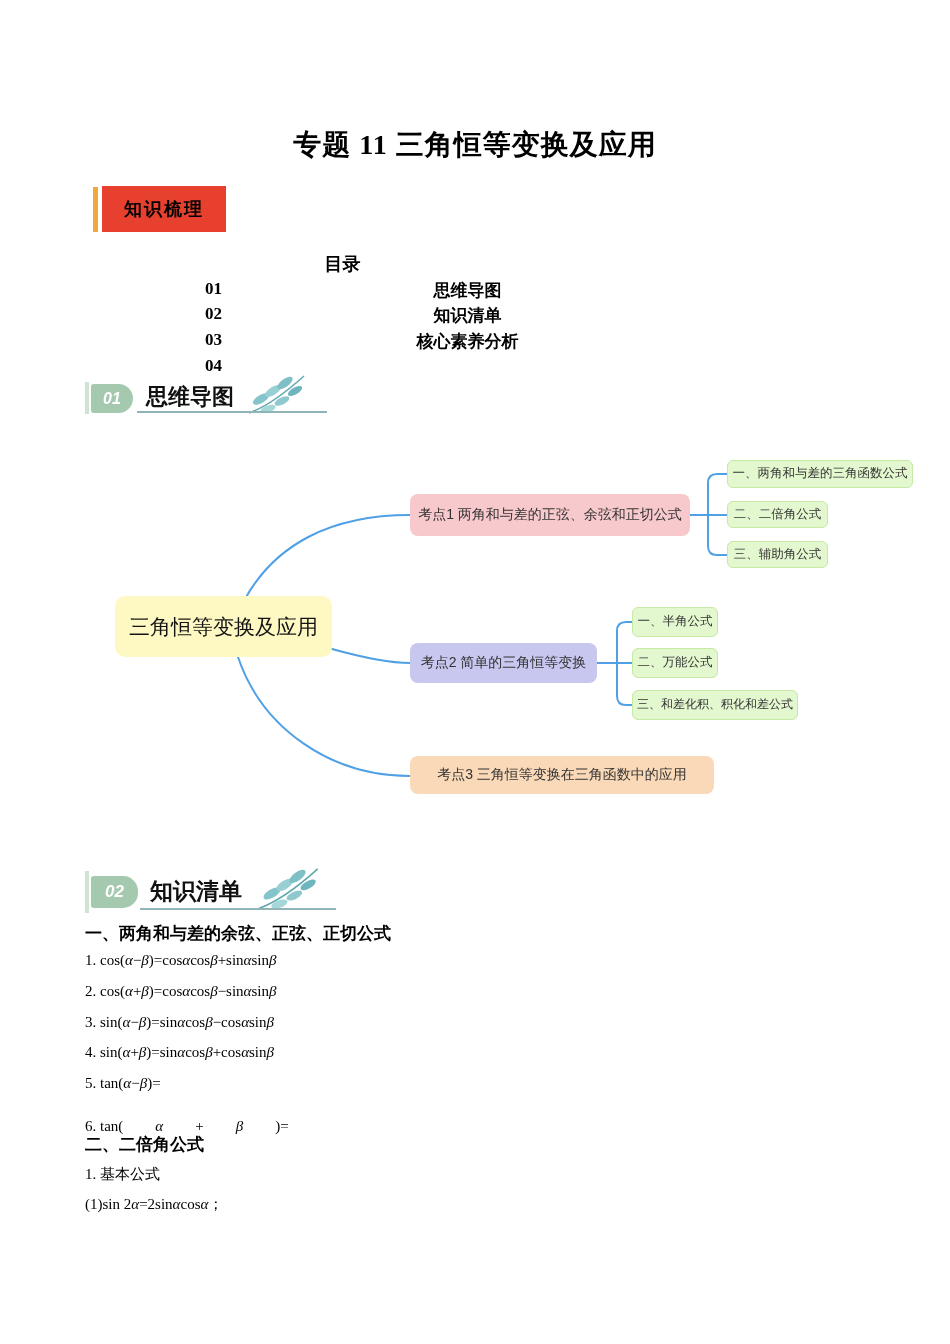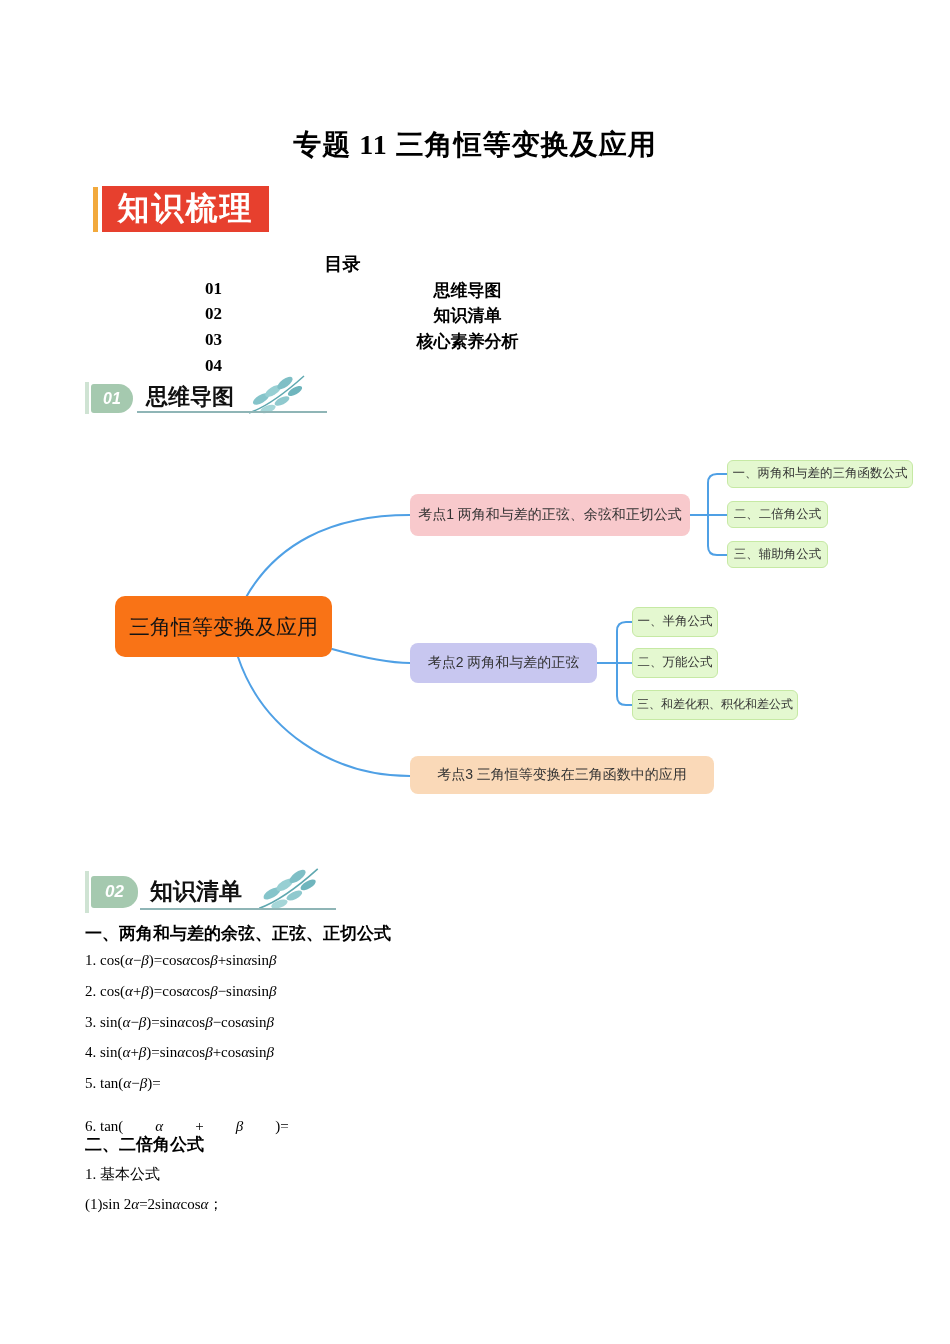--- a/index.html
+++ b/index.html
@@ -6,23 +6,23 @@
   .page{position:relative;width:950px;height:1344px;margin:0 auto;background:#ffffff;
         font-family:"Liberation Serif","DejaVu Serif",serif;color:#000;overflow:hidden;padding-left:46px;}
   .abs{position:absolute;}
 
   
   .doc-title{top:126px;left:0;width:950px;text-align:center;
              font-size:28px;font-weight:bold;letter-spacing:1px;}
 
   
   .ribbon-bar{left:93px;top:187px;width:5px;height:45px;background:#f2a93c;}
-  .ribbon-box{left:102px;top:186px;width:167px;height:46px;background:#e7402e;
-              color:#ffffff;font-family:"Liberation Sans","DejaVu Sans",sans-serif;
-              font-weight:bold;font-size:32px;display:flex;align-items:center;
+  .ribbon-box{left:102px;top:186px;width:124px;height:46px;background:#e7402e;
+              color:#000000;font-family:"Liberation Sans","DejaVu Sans",sans-serif;
+              font-weight:bold;font-size:18px;display:flex;align-items:center;
               justify-content:center;letter-spacing:2px;}
 
   
   .toc-heading{left:250px;top:252px;width:185px;text-align:center;font-weight:bold;font-size:18px;}
   .toc-row{left:0;width:950px;height:22px;}
   .toc-num{position:absolute;left:205px;top:0;font-weight:bold;font-size:17px;}
   .toc-label{position:absolute;left:320px;top:0;width:295px;text-align:center;font-weight:bold;font-size:17px;}
 
   
   .sec-stripe{width:4px;background:#cfe3d3;}
@@ -32,21 +32,21 @@
   .sec-title{font-family:"Liberation Sans","DejaVu Sans",sans-serif;font-weight:bold;color:#111;
              display:flex;align-items:center;}
   .sec-underline{height:2px;background:#8fb5b6;}
 
   
   .mm-svg{left:0;top:0;width:950px;height:1344px;pointer-events:none;}
   .mm-svg path{stroke:#4fa0e5;stroke-width:2;fill:none;stroke-linecap:round;}
   .node{position:absolute;display:flex;align-items:center;justify-content:center;
         font-family:"Liberation Sans","DejaVu Sans",sans-serif;color:#333;text-align:center;
         box-sizing:border-box;line-height:1.1;}
-  .node-root{background:#f97316;border-radius:10px;font-size:21px;color:#141414;}
+  .node-root{background:#fef9c3;border-radius:10px;font-size:21px;color:#141414;}
   .node-b1{background:#f8c9cc;border-radius:8px;font-size:14px;}
   .node-b2{background:#c8c7f0;border-radius:8px;font-size:14px;}
   .node-b3{background:#fad9b8;border-radius:8px;font-size:14px;}
   .node-child{background:#e4f8d0;border:1px solid #c6e9a4;border-radius:6px;font-size:12.5px;}
 
   
   .cline{left:85px;height:30px;display:flex;align-items:center;font-size:15px;white-space:pre;}
   .cbold{font-family:"Liberation Sans","DejaVu Sans",sans-serif;font-weight:bold;font-size:17px;}
   .formula i{font-style:italic;}
 </style>
@@ -107,21 +107,21 @@
     <path d="M617 663 V696 Q617 705 626 705 H632"></path>
   </svg>
 
   <div class="node node-root" style="left:115px;top:596px;width:217px;height:61px;">三角恒等变换及应用</div>
 
   <div class="node node-b1" style="left:410px;top:494px;width:280px;height:42px;">考点1 两角和与差的正弦、余弦和正切公式</div>
   <div class="node node-child" style="left:727px;top:460px;width:186px;height:28px;">一、两角和与差的三角函数公式</div>
   <div class="node node-child" style="left:727px;top:501px;width:101px;height:27px;">二、二倍角公式</div>
   <div class="node node-child" style="left:727px;top:541px;width:101px;height:27px;">三、辅助角公式</div>
 
-  <div class="node node-b2" style="left:410px;top:643px;width:187px;height:40px;">考点2 两角和与差的正弦</div>
+  <div class="node node-b2" style="left:410px;top:643px;width:187px;height:40px;">考点2 简单的三角恒等变换</div>
   <div class="node node-child" style="left:632px;top:607px;width:86px;height:30px;">一、半角公式</div>
   <div class="node node-child" style="left:632px;top:648px;width:86px;height:30px;">二、万能公式</div>
   <div class="node node-child" style="left:632px;top:690px;width:166px;height:30px;font-size:12px;">三、和差化积、积化和差公式</div>
 
   <div class="node node-b3" style="left:410px;top:756px;width:304px;height:38px;">考点3 三角恒等变换在三角函数中的应用</div>
 
   <div class="abs sec-stripe" style="left:85px;top:871px;height:42px;"></div>
   <div class="abs sec-badge" style="left:91px;top:876px;width:47px;height:32px;font-size:17px;">
     <span>02</span>
   </div>

